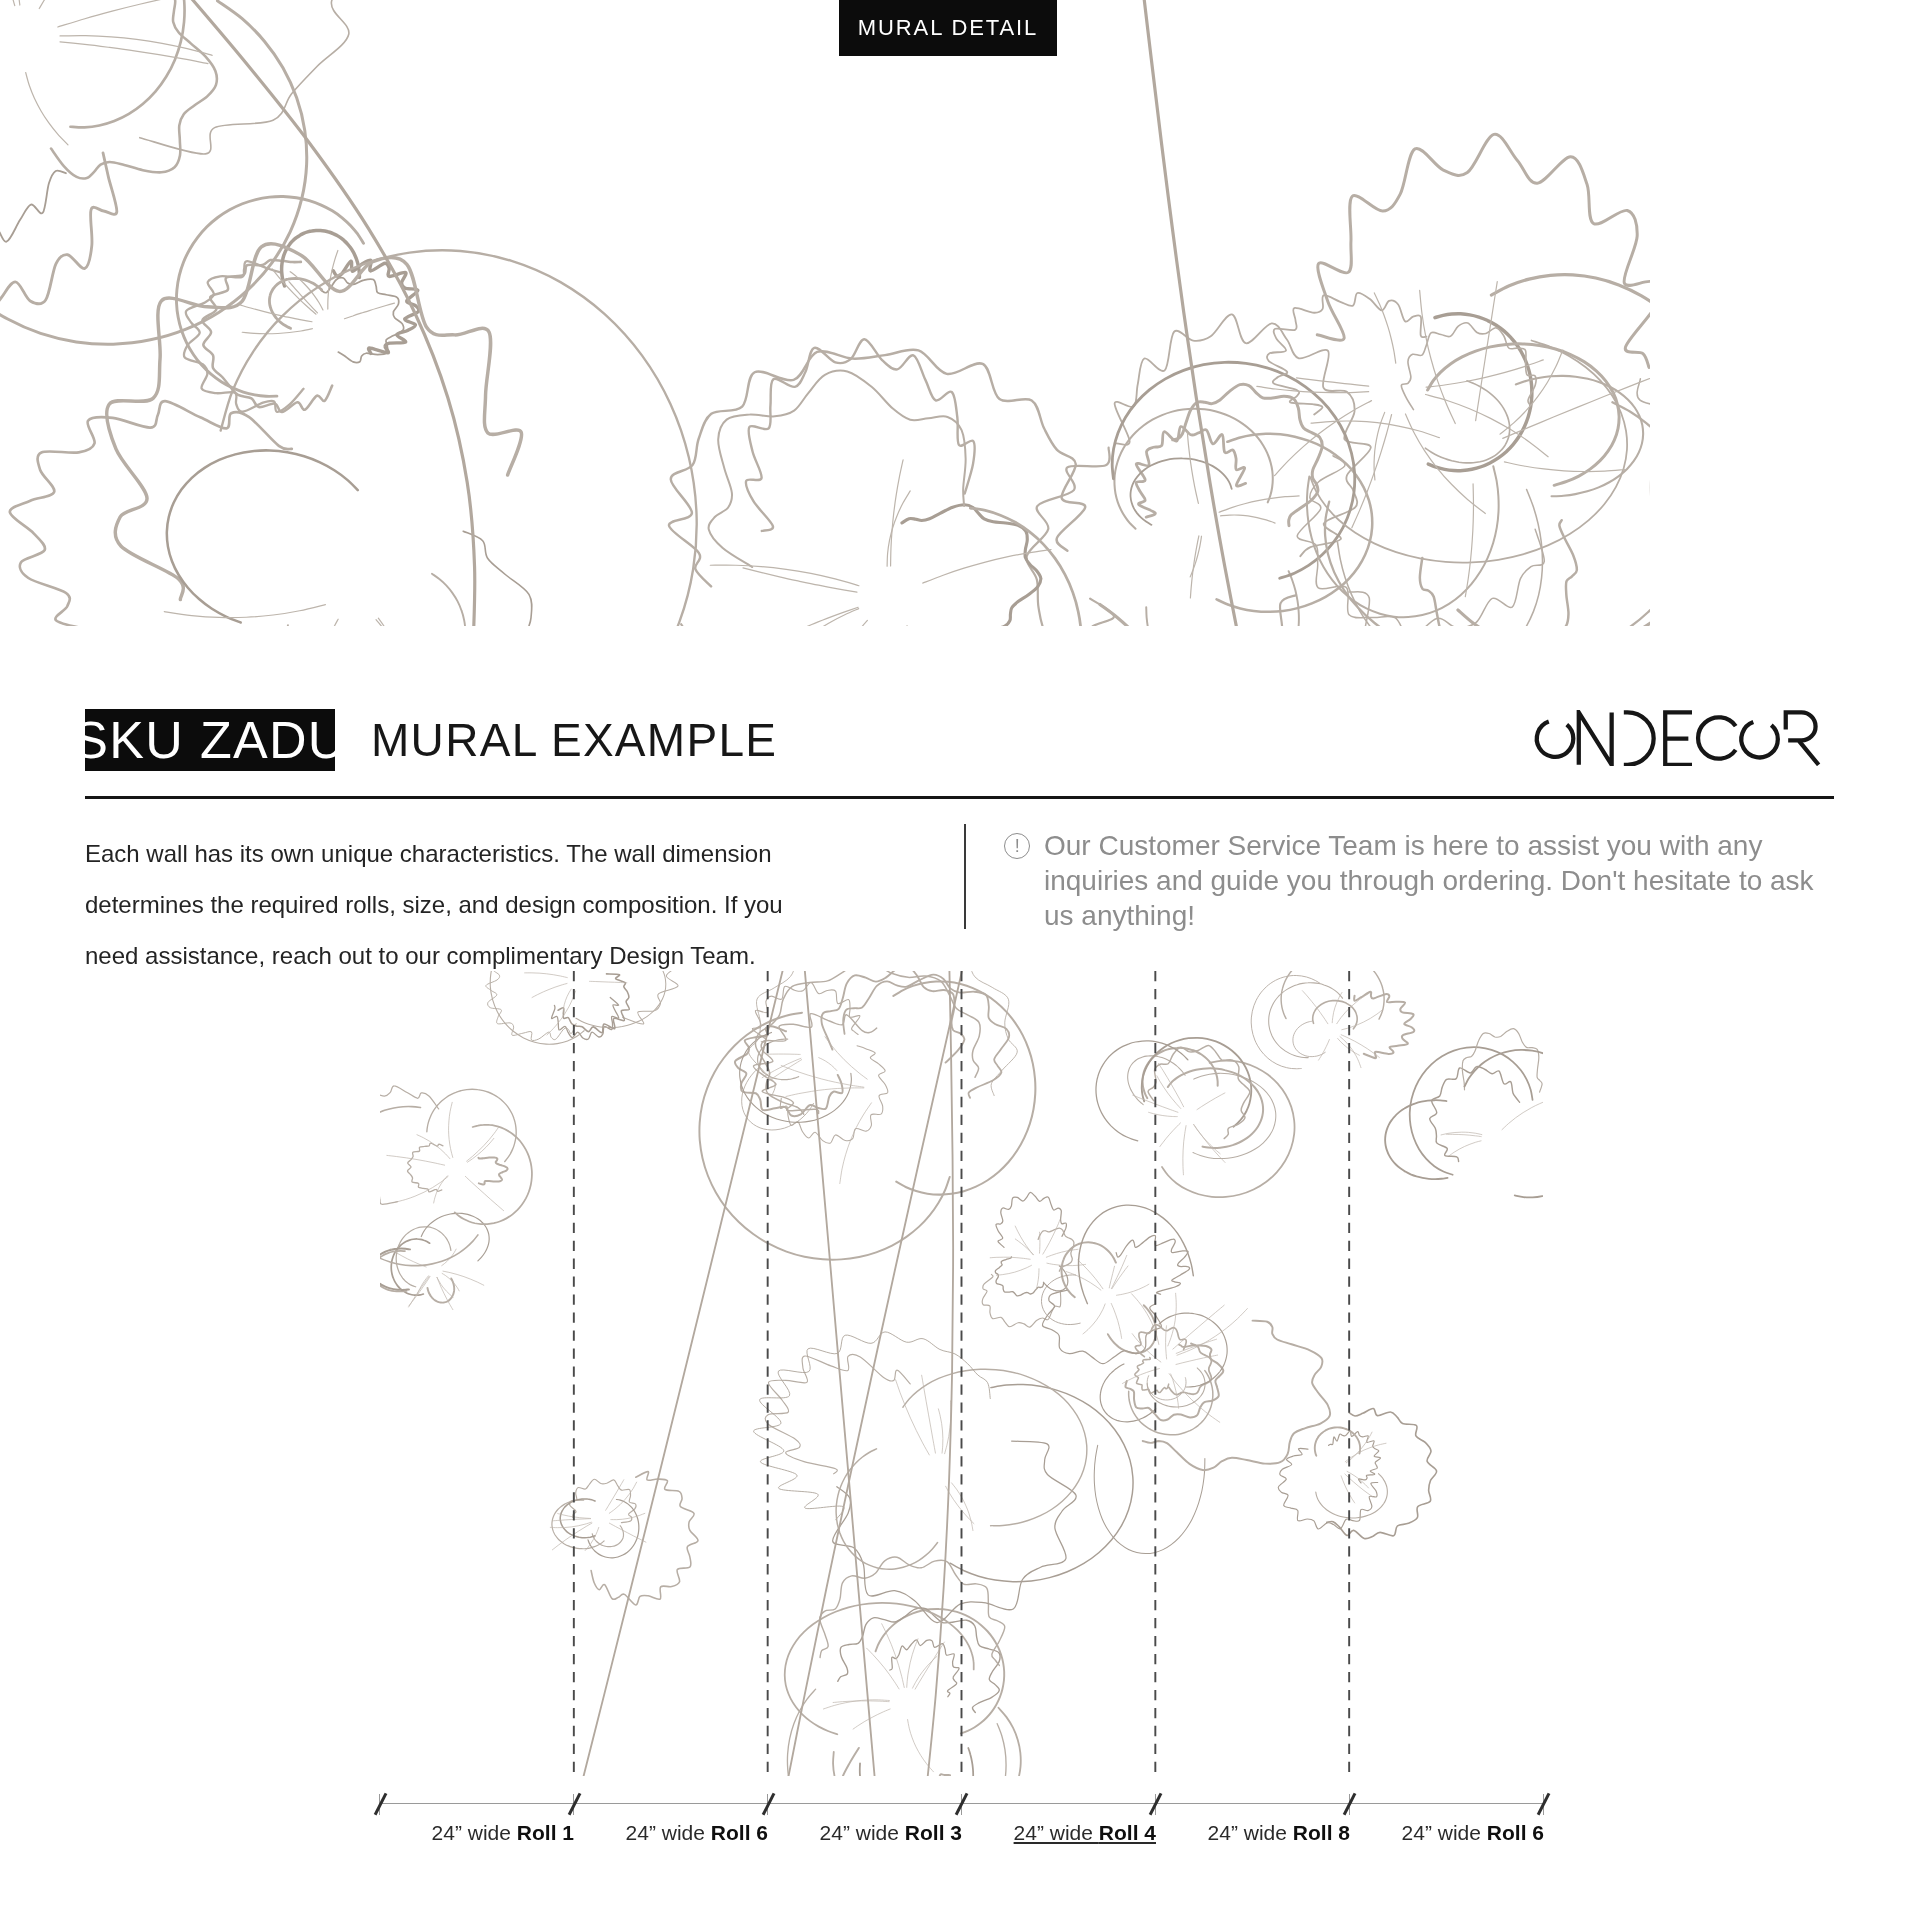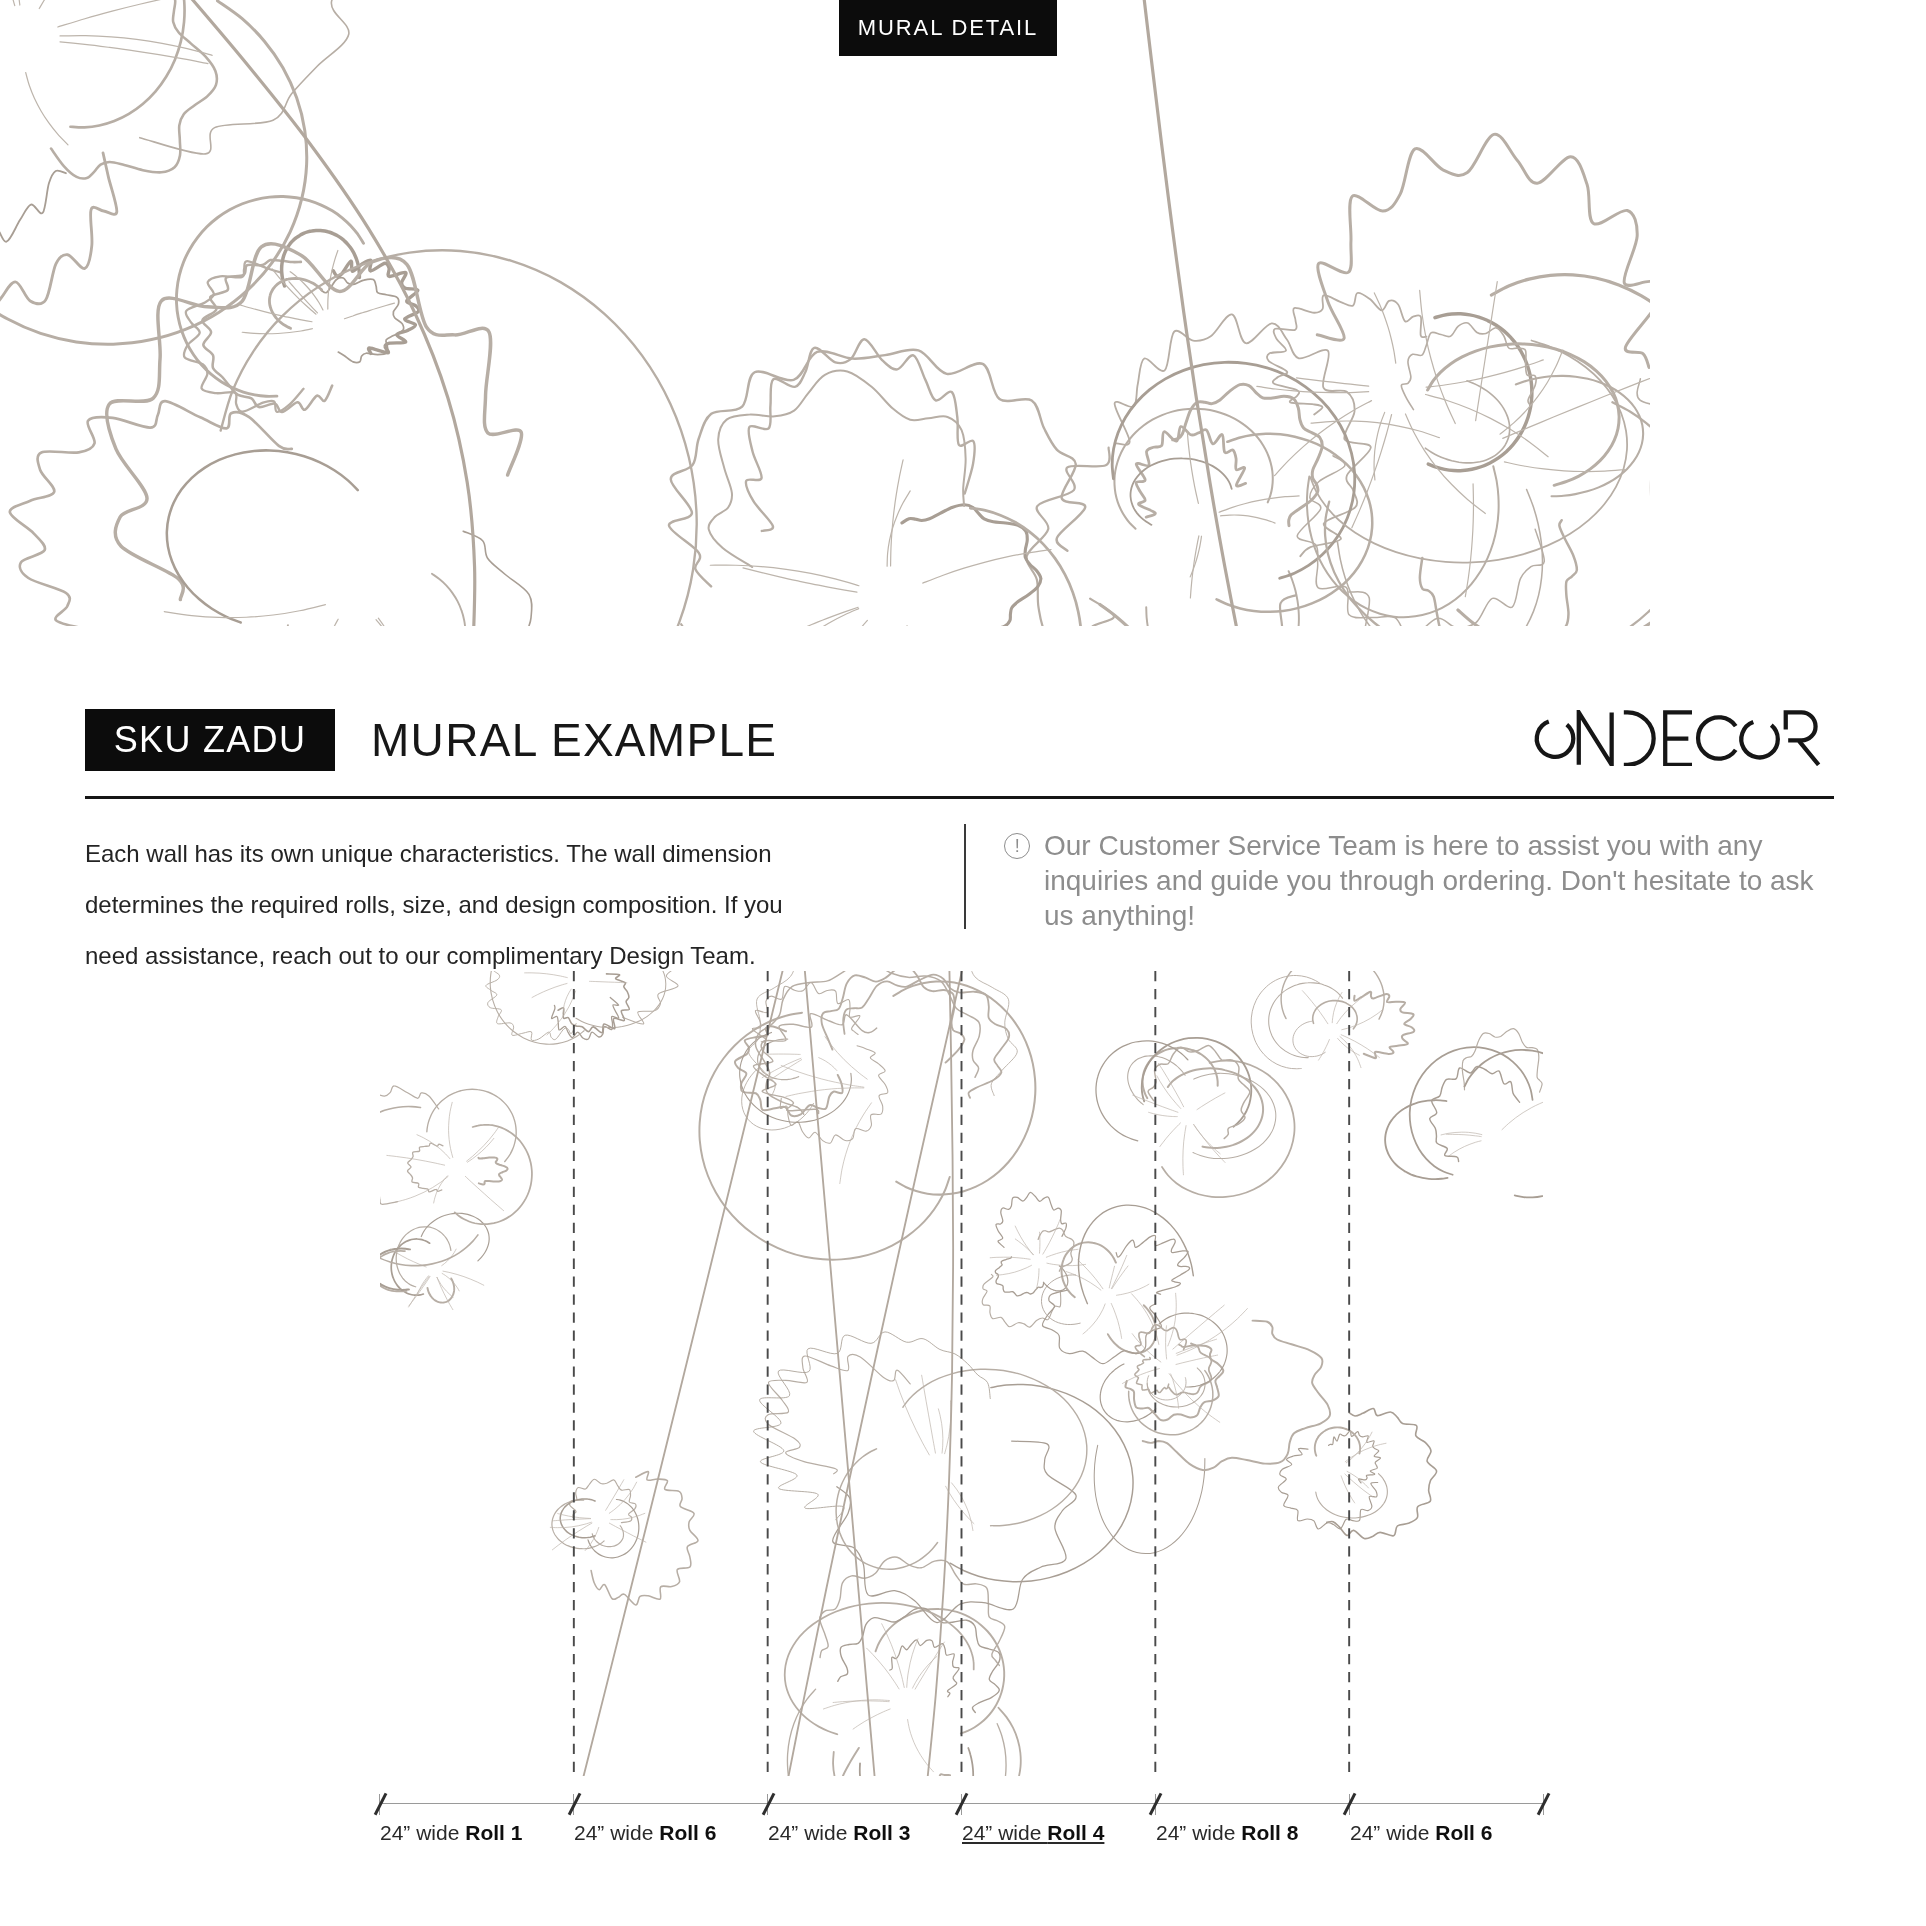--- a/index.html
+++ b/index.html
@@ -12,21 +12,21 @@
   .banner svg{position:absolute;left:0;top:0;width:1926px;height:626px}
   .detail-badge{
     position:absolute;left:839px;top:0;width:218px;height:56px;background:#0c0c0c;
     color:#ffffff;display:flex;align-items:center;justify-content:center;
     font-size:22px;letter-spacing:1.9px;font-weight:400;white-space:nowrap;
   }
   
   .sku-badge{
     position:absolute;left:85px;top:709px;width:250px;height:62px;background:#0c0c0c;
     color:#ffffff;display:flex;align-items:center;justify-content:center;
-    font-size:36px;letter-spacing:1.3px;font-weight:400;white-space:nowrap;
+    font-size:52px;letter-spacing:1.3px;font-weight:400;white-space:nowrap;
   }
   .page-title{
     position:absolute;left:371px;top:709px;height:62px;margin:0;
     display:flex;align-items:center;font-size:46px;letter-spacing:1.3px;
     color:#171717;font-weight:400;white-space:nowrap;
   }
   .logo{position:absolute;left:1520px;top:710px;width:316px;height:56px}
   .logo svg{width:316px;height:56px;display:block}
   .sr{position:absolute;width:0.6px;height:0.6px;overflow:hidden;clip:rect(0 0 0 0);white-space:nowrap}
   .rule{position:absolute;left:85px;top:796px;width:1749px;height:2.6px;background:#151515}
@@ -44,21 +44,21 @@
   }
   .note p{margin:0 0 0 40px;font-size:28px;line-height:35px;color:#8d8d8d;white-space:pre-line}
   
   .mural{position:absolute;left:380px;top:971px;width:1163px;height:805px;overflow:hidden;background:#fff}
   .mural svg{position:absolute;left:0;top:0;width:1163px;height:805px}
   
   .ruler-line{position:absolute;left:380px;top:1803px;width:1165px;height:1.3px;background:#9a9a9a}
   .tick-v{position:absolute;top:1794px;width:1.3px;height:20.5px;background:#9a9a9a}
   .tick-s{position:absolute;top:1792px;width:2.6px;height:24.4px;background:#2e2e2e;transform:rotate(27deg)}
   .roll-label{
-    position:absolute;top:1821px;width:194px;text-align:left;
+    position:absolute;top:1821px;width:194px;text-align:right;
     font-size:21px;color:#2a2a2a;white-space:nowrap;
   }
   .roll-label b{font-weight:700;color:#0f0f0f}
 </style>
 </head>
 <body>
 
 <section class="banner">
   <svg id="banner-art" viewBox="0 0 3000 975">
       <path d="M-192.3 36.3C-195.5 33.2 -205.4 24.2 -211.2 17.4C-217.1 10.7 -222.5 3.5 -227.2 -4.0C-231.9 -11.5 -236.0 -19.4 -239.4 -27.5C-242.7 -35.7 -245.4 -44.2 -247.2 -52.7C-249.0 -61.3 -250.0 -70.1 -250.1 -78.9C-250.2 -87.7 -249.5 -96.6 -247.8 -105.4C-246.2 -114.1 -243.6 -122.9 -240.2 -131.4C-236.7 -139.8 -232.4 -148.2 -227.2 -156.2C-222.1 -164.1 -216.0 -171.8 -209.2 -178.9C-202.4 -186.1 -194.8 -192.9 -186.5 -199.0C-178.3 -205.2 -169.3 -210.9 -159.9 -215.9C-150.4 -220.8 -140.3 -225.2 -129.9 -228.8C-119.5 -232.5 -108.6 -235.4 -97.5 -237.6C-86.5 -239.8 -75.1 -241.3 -63.7 -241.9C-52.4 -242.6 -40.8 -242.5 -29.5 -241.7C-18.1 -240.9 -6.7 -239.3 4.3 -237.0C15.2 -234.7 26.1 -231.6 36.5 -228.0C46.8 -224.3 56.9 -220.0 66.3 -215.1C75.7 -210.2 84.7 -204.7 93.0 -198.7C101.3 -192.8 109.0 -186.3 116.0 -179.6C122.9 -172.8 129.2 -165.6 134.7 -158.2C140.2 -150.8 145.0 -143.1 149.0 -135.3C153.0 -127.6 156.2 -119.6 158.7 -111.8C161.3 -103.9 163.2 -92.1 164.1 -88.1" fill="none" stroke="#b7aea5" stroke-width="4.72" stroke-linecap="round"></path>

